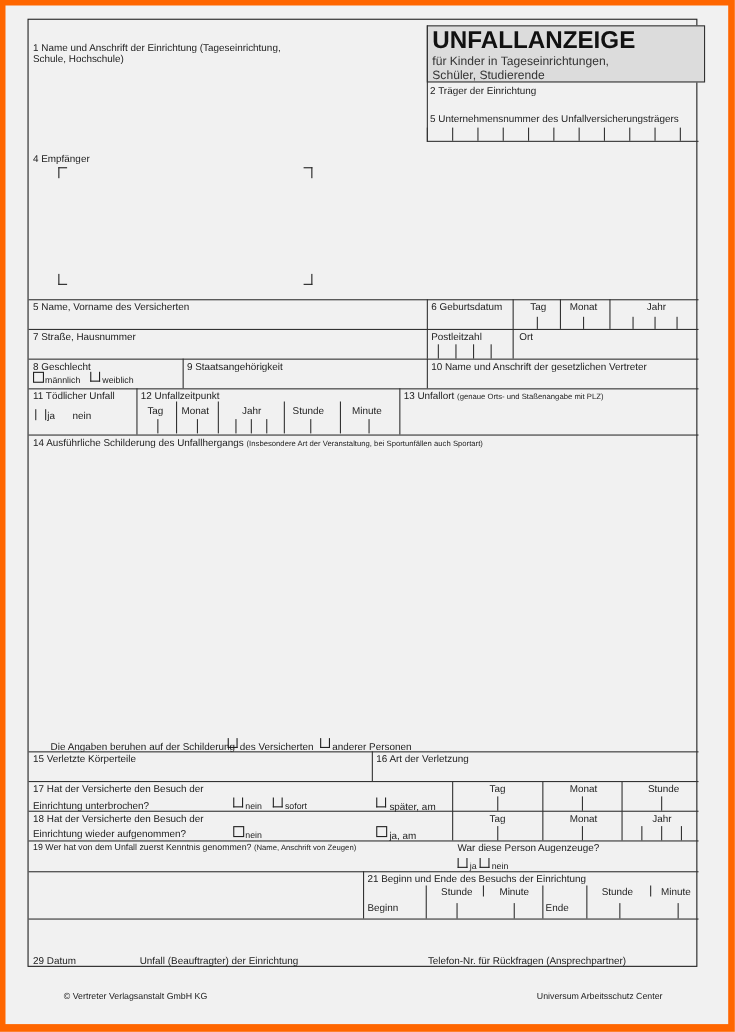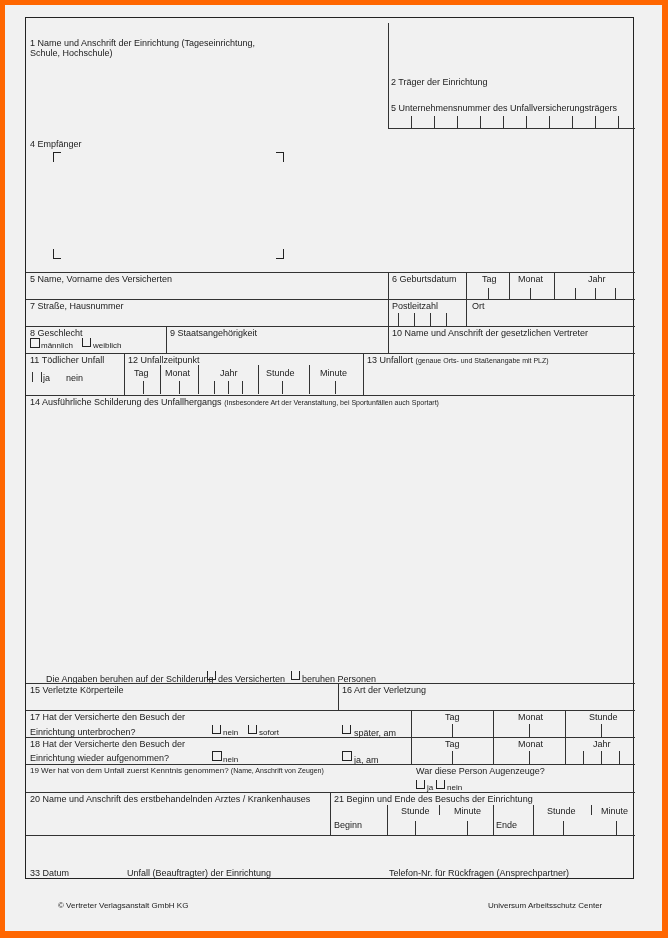--- a/index.html
+++ b/index.html
@@ -20,20 +20,25 @@
   .sub { position:absolute; left:4px; font-size:11px; line-height:13px; color:#333; }
   .corner { position:absolute; width:7px; height:9px; border-color:#222; border-style:solid; border-width:0; }
   .footer { position:absolute; font-size:8px; color:#222; white-space:nowrap; }
 </style>
 </head>
 <body>
 
 <div class="page">
   <div class="form">
 
+    <div class="titlebox">
+      <div class="title">UNFALLANZEIGE</div>
+      <div class="sub" style="top:26px">für Kinder in Tageseinrichtungen,</div>
+      <div class="sub" style="top:39px">Schüler, Studierende</div>
+    </div>
     <div class="vl" style="left:362px;top:5px;height:106px"></div>
 
     <div class="t" style="left:4px;top:20px">1 Name und Anschrift der Einrichtung (Tageseinrichtung,</div>
     <div class="t" style="left:4px;top:30px">Schule, Hochschule)</div>
     <div class="abs" style="left:4px;top:42px;width:354px;height:70px"></div>
 
     <div class="t" style="left:365px;top:59px">2 Träger der Einrichtung</div>
     <div class="abs" style="left:365px;top:70px;width:245px;height:13px"></div>
     <div class="t" style="left:365px;top:85px">5 Unternehmensnummer des Unfallversicherungsträgers</div>
     <div class="abs" style="left:362px;top:96px;width:247px;height:15px"></div>
@@ -134,21 +139,21 @@
     <div class="t" style="left:341px;top:337px"><span>13 Unfallort</span> <span class="t7" style="font-size:7px">(genaue Orts- und Staßenangabe mit PLZ)</span></div>
     <div class="abs" style="left:341px;top:348px;width:267px;height:28px"></div>
 
     <div class="hl" style="left:0;top:377px;width:609px"></div>
     <div class="t" style="left:4px;top:379px"><span>14 Ausführliche Schilderung des Unfallhergangs</span> <span style="font-size:7px">(Insbesondere Art der Veranstaltung, bei Sportunfällen auch Sportart)</span></div>
     <textarea class="abs" style="left: 4px; top: 391px; width: 600px; height: 260px; border: none; background: transparent; resize: none; outline: none;"></textarea>
     <div class="t" style="left:20px;top:656px">Die Angaben beruhen auf der Schilderung</div>
     <div class="cb" style="left:181px;top:653px"></div>
     <div class="t" style="left:192px;top:656px">des Versicherten</div>
     <div class="cb" style="left:265px;top:653px"></div>
-    <div class="t" style="left:276px;top:656px">beruhen Personen</div>
+    <div class="t" style="left:276px;top:656px">anderer Personen</div>
 
     <div class="hl" style="left:0;top:665px;width:609px"></div>
     <div class="t" style="left:4px;top:667px">15 Verletzte Körperteile</div>
     <div class="abs" style="left:4px;top:677px;width:305px;height:14px"></div>
     <div class="vl" style="left:312px;top:665px;height:27px"></div>
     <div class="t" style="left:316px;top:667px">16 Art der Verletzung</div>
     <div class="abs" style="left:316px;top:677px;width:292px;height:14px"></div>
 
     <div class="hl" style="left:0;top:692px;width:609px"></div>
     <div class="t" style="left:4px;top:694px">17 Hat der Versicherte den Besuch der</div>
@@ -190,21 +195,20 @@
     <div class="hl" style="left:0;top:746px;width:609px"></div>
     <div class="t t8" style="left:4px;top:748px"><span>19 Wer hat von dem Unfall zuerst Kenntnis genommen?</span> <span style="font-size:7px">(Name, Anschrift von Zeugen)</span></div>
     <div class="abs" style="left:4px;top:758px;width:380px;height:16px"></div>
     <div class="t" style="left:390px;top:748px">War diese Person Augenzeuge?</div>
     <div class="cb" style="left:390px;top:762px"></div>
     <div class="t t8" style="left:401px;top:765px">ja</div>
     <div class="cb" style="left:410px;top:762px"></div>
     <div class="t t8" style="left:421px;top:765px">nein</div>
 
     <div class="hl" style="left:0;top:774px;width:609px"></div>
-    <div class="t" style="left:4px;top:776px">20 Name und Anschrift des erstbehandelnden Arztes / Krankenhauses</div>
     <div class="abs" style="left:4px;top:787px;width:298px;height:28px"></div>
     <div class="vl" style="left:304px;top:774px;height:43px"></div>
     <div class="t" style="left:308px;top:776px">21 Beginn und Ende des Besuchs der Einrichtung</div>
     <div class="t" style="left:308px;top:802px">Beginn</div>
     <div class="vl" style="left:361px;top:787px;height:30px"></div>
     <div class="t" style="left:375px;top:788px">Stunde</div>
     <div class="vl" style="left:413px;top:787px;height:10px"></div>
     <div class="t" style="left:428px;top:788px">Minute</div>
     <div class="vl" style="left:467px;top:787px;height:30px"></div>
     <div class="vl" style="left:389px;top:803px;height:14px"></div>
@@ -213,20 +217,20 @@
     <div class="vl" style="left:507px;top:787px;height:30px"></div>
     <div class="t" style="left:521px;top:788px">Stunde</div>
     <div class="vl" style="left:565px;top:787px;height:10px"></div>
     <div class="t" style="left:575px;top:788px">Minute</div>
     <div class="vl" style="left:537px;top:803px;height:14px"></div>
     <div class="vl" style="left:590px;top:803px;height:14px"></div>
     <div class="abs" style="left:362px;top:797px;width:246px;height:19px"></div>
 
     <div class="hl" style="left:0;top:817px;width:609px"></div>
     <div class="abs" style="left:4px;top:820px;width:600px;height:28px"></div>
-    <div class="t" style="left:4px;top:850px">33 Datum</div>
+    <div class="t" style="left:4px;top:850px">29 Datum</div>
     <div class="t" style="left:101px;top:850px">Unfall (Beauftragter) der Einrichtung</div>
     <div class="t" style="left:363px;top:850px">Telefon-Nr. für Rückfragen (Ansprechpartner)</div>
   </div>
 
   <div class="footer" style="left:53px;top:896px">© Vertreter Verlagsanstalt GmbH KG</div>
   <div class="footer" style="left:483px;top:896px">Universum Arbeitsschutz Center</div>
 </div>
 
 </body></html>

